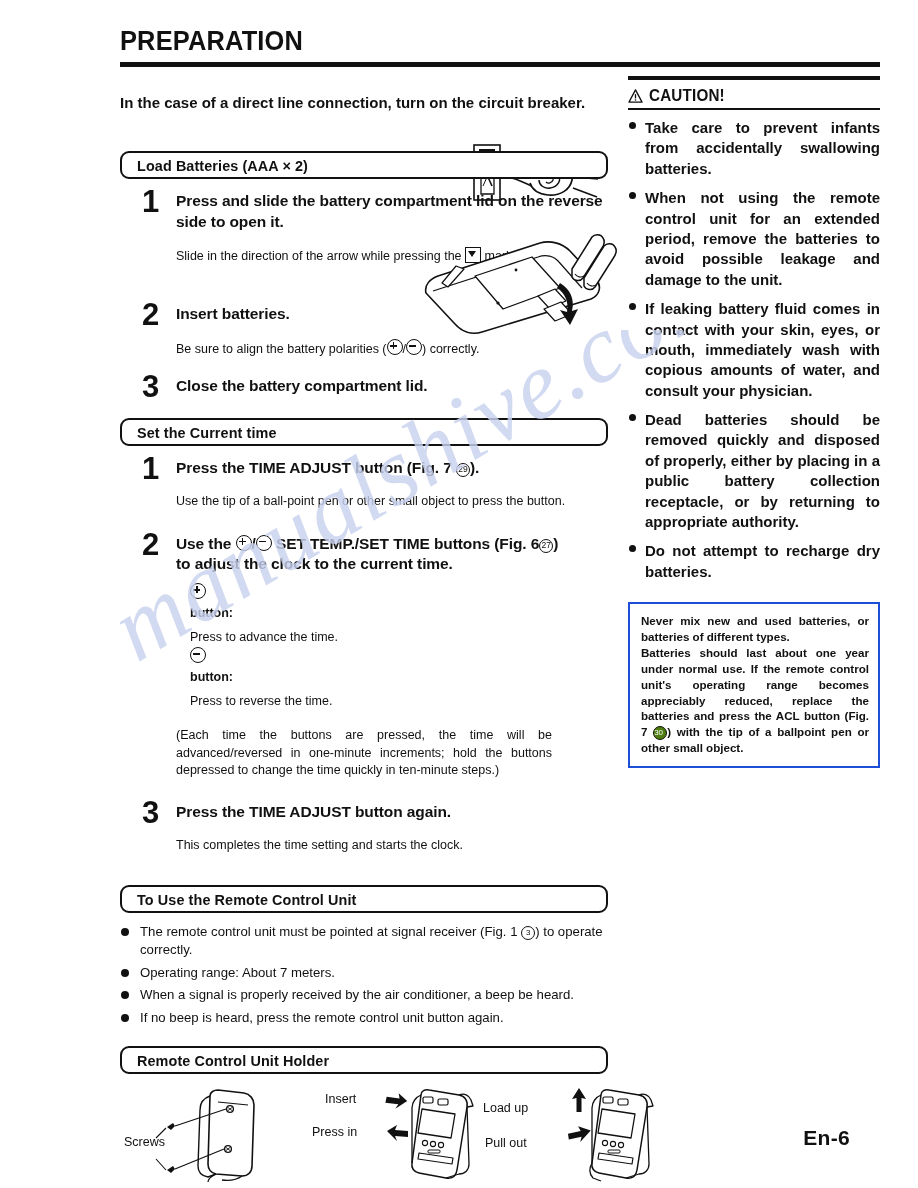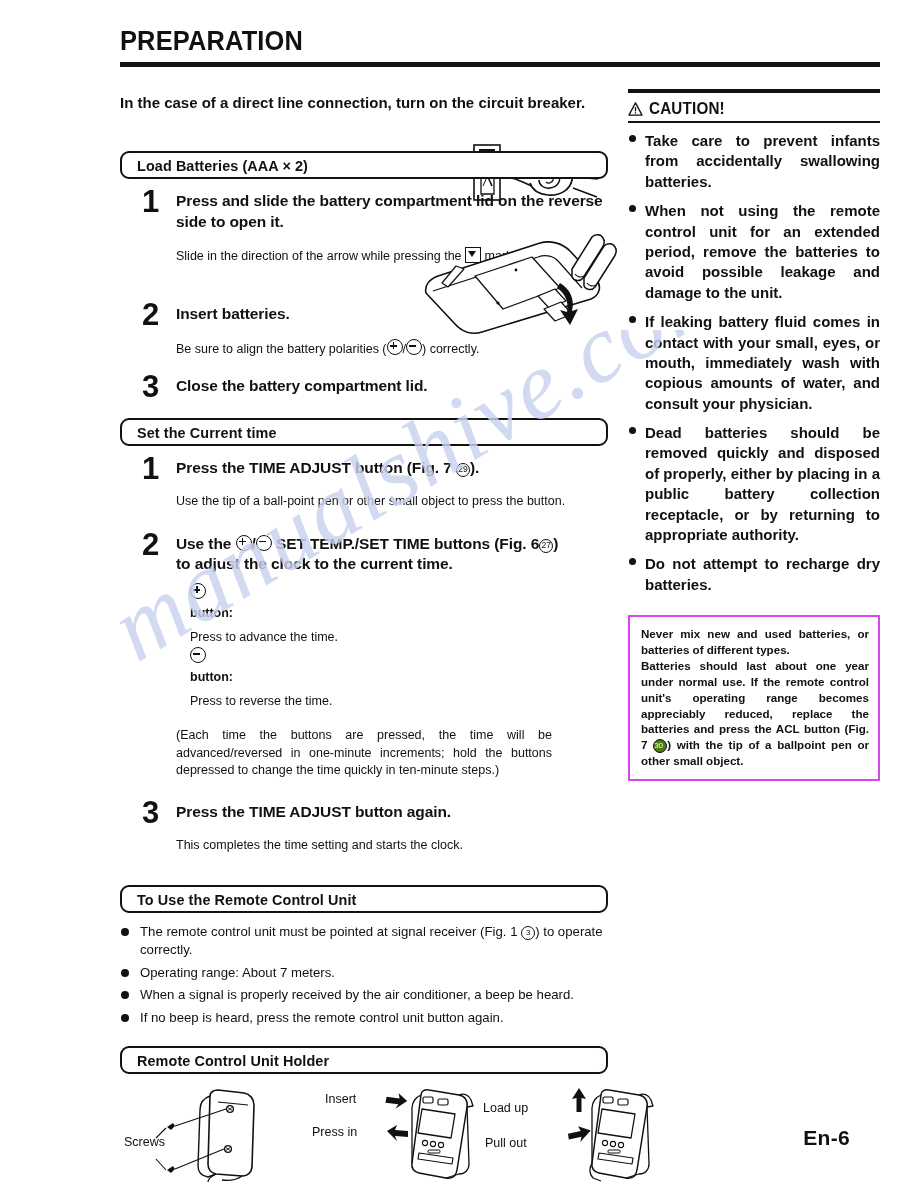--- a/index.html
+++ b/index.html
@@ -73,21 +73,21 @@
   
   .col-left {
     position: absolute;
     left: 120px;
     top: 78px;
     width: 488px;
   }
   .col-right {
     position: absolute;
     left: 628px;
-    top: 89px;
+    top: 76px;
     width: 252px;
   }
 
   
   .bar {
     position: relative;
     border: 2px solid #111;
     border-radius: 9px;
     height: 28px;
     box-sizing: border-box;
@@ -235,21 +235,21 @@
     position: absolute;
     left: 1px;
     top: 4px;
     width: 7px;
     height: 7px;
     background: #111;
     border-radius: 50%;
   }
 
   .note-box {
-    border: 2px solid #d946ef;
+    border: 2px solid #1d4ed8;
     padding: 9px 9px 10px 11px;
     margin-top: 20px;
   }
   .note-box p {
     margin: 0;
     font-size: 11.6px;
     font-weight: bold;
     line-height: 1.37;
     text-align: justify;
     text-align-last: left;
@@ -602,21 +602,21 @@
         <rect x="7.3" y="11" width="1.4" height="1.4" fill="#111"></rect>
       </svg>
       <span class="txt">CAUTION!</span>
     </div>
 
     <div class="caution-rule-mid"></div>
 
     <ul class="caution-list">
       <li>Take care to prevent infants from accidentally swallowing batteries.</li>
       <li>When not using the remote control unit for an extended period, remove the batteries to avoid possible leakage and damage to the unit.</li>
-      <li>If leaking battery fluid comes in contact with your small, eyes, or mouth, immediately wash with copious amounts of water, and consult your physician.</li>
+      <li>If leaking battery fluid comes in contact with your skin, eyes, or mouth, immediately wash with copious amounts of water, and consult your physician.</li>
       <li>Dead batteries should be removed quickly and disposed of properly, either by placing in a public battery collection receptacle, or by returning to appropriate authority.</li>
       <li>Do not attempt to recharge dry batteries.</li>
     </ul>
 
     <div class="note-box">
       <p>Never mix new and used batteries, or batteries of different types.</p>
       <p><span>Batteries should last about one year under normal use. If the remote control unit's operating range becomes appreciably reduced, replace the batteries and press the ACL button  (Fig. 7 </span><span class="circnum tiny filled">30</span><span>) with the tip of a ballpoint pen or other small object.</span></p>
     </div>
 
   </div>

